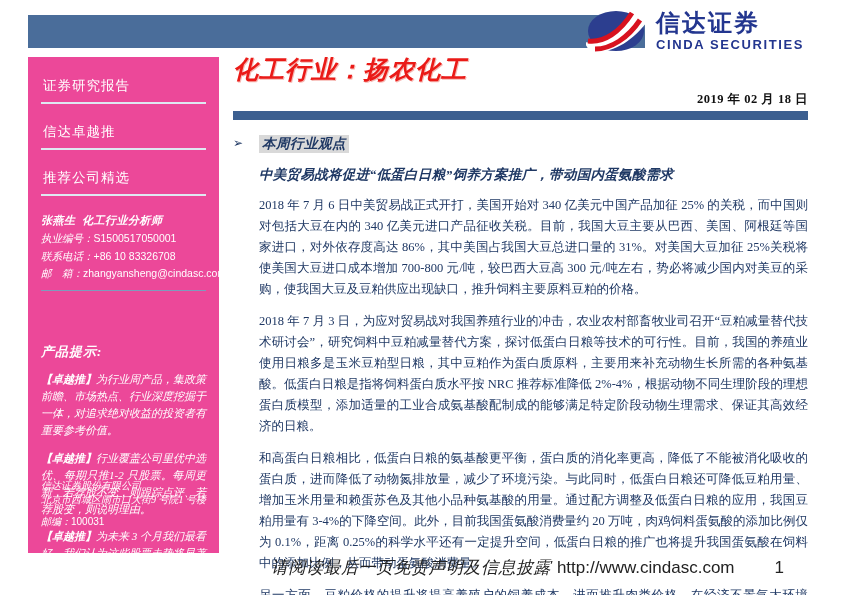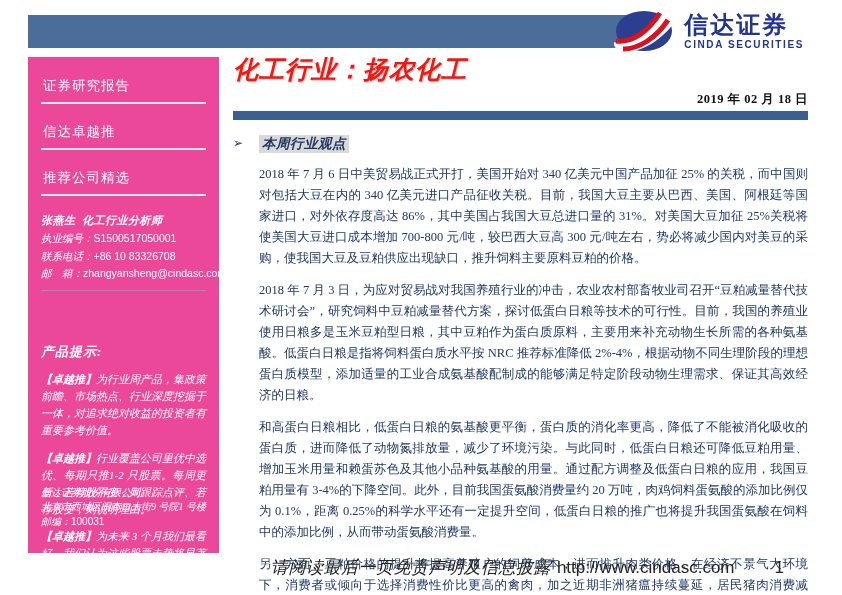--- a/index.html
+++ b/index.html
@@ -8,21 +8,21 @@
   .page { position:relative; width:816px; height:595px; background:#fff; }
 
   
   .topbar { position:absolute; left:28px; top:15px; width:617px; height:33px;
             background:#4a6d9a; }
   .logo { position:absolute; right:12px; top:8px; display:flex; align-items:center; gap:8px; }
   .logo-mark { width:62px; height:46px; }
   .logo-text { display:flex; flex-direction:column; line-height:1; }
   .logo-cn { font-family:"Liberation Sans", sans-serif; font-weight:bold; font-size:24px;
              color:#23368f; letter-spacing:2px; }
-  .logo-en { font-family:"Liberation Sans", sans-serif; font-weight:bold; font-size:10px;
+  .logo-en { font-family:"Liberation Sans", sans-serif; font-weight:bold; font-size:13px;
              color:#23368f; letter-spacing:1.6px; margin-top:3px; }
 
   
   .sidebar { position:absolute; left:28px; top:57px; width:191px; height:496px;
              background:#ec4899; color:#ffffff; padding:18px 13px 0 13px; }
   .side-nav-item { font-size:13.5px; letter-spacing:1px; padding:2px 2px 7px 2px;
                    border-bottom:2px solid #dfe8f2; margin-bottom:17px; }
   .analyst { margin-top:2px; font-size:10.5px; line-height:1.42; }
   .analyst-name { font-style:italic; font-weight:bold; font-size:11px; letter-spacing:.5px; }
   .contact-line { margin-top:2px; white-space:nowrap; }
@@ -32,21 +32,21 @@
   .tips-heading { font-style:italic; font-weight:bold; font-size:13px; margin-top:52px;
                   letter-spacing:1px; }
   .tip { font-style:italic; font-size:11px; line-height:1.55; margin-top:10px;
          text-align:justify; }
   .tip b { font-weight:bold; }
   .company { position:absolute; left:13px; right:13px; bottom:24px; font-size:10px;
              line-height:1.45; }
   .company-cn { font-style:italic; }
   .company-en { font-family:"Liberation Sans", sans-serif; font-size:10.5px; letter-spacing:.5px; }
   .company-addr { font-style:italic; }
-  .company-post { margin-top:0; font-style:italic; }
+  .company-post { margin-top:7px; font-style:italic; }
   .company-post .num { font-family:"Liberation Sans", sans-serif; font-style:normal; }
 
   
   .main { position:absolute; left:233px; top:53px; width:575px; }
   .report-title { color:#ea1a17; font-weight:bold; font-style:italic; font-size:25px;
                   letter-spacing:1px; text-shadow:1px 1px 0 #f6b9b4; }
   .date-line { text-align:right; font-weight:bold; font-size:12.5px; color:#111;
                margin-top:5px; letter-spacing:.5px; }
   .blue-rule { height:9px; background:#3c5f90; margin-top:3px; }
 
@@ -126,20 +126,21 @@
     <div class="report-title">化工行业：扬农化工</div>
     <div class="date-line">2019 年 02 月 18 日</div>
     <div class="blue-rule"></div>
 
     <div class="section-row">
       <span class="bullet">➢</span>
       <span class="section-heading">本周行业观点</span>
     </div>
 
     <div class="content-col">
+      <div class="subtitle">中美贸易战将促进“低蛋白日粮”饲养方案推广，带动国内蛋氨酸需求</div>
       <p class="para">2018 年 7 月 6 日中美贸易战正式开打，美国开始对 340 亿美元中国产品加征 25% 的关税，而中国则对包括大豆在内的 340 亿美元进口产品征收关税。目前，我国大豆主要从巴西、美国、阿根廷等国家进口，对外依存度高达 86%，其中美国占我国大豆总进口量的 31%。对美国大豆加征 25%关税将使美国大豆进口成本增加 700-800 元/吨，较巴西大豆高 300 元/吨左右，势必将减少国内对美豆的采购，使我国大豆及豆粕供应出现缺口，推升饲料主要原料豆粕的价格。</p>
       <p class="para">2018 年 7 月 3 日，为应对贸易战对我国养殖行业的冲击，农业农村部畜牧业司召开“豆粕减量替代技术研讨会”，研究饲料中豆粕减量替代方案，探讨低蛋白日粮等技术的可行性。目前，我国的养殖业使用日粮多是玉米豆粕型日粮，其中豆粕作为蛋白质原料，主要用来补充动物生长所需的各种氨基酸。低蛋白日粮是指将饲料蛋白质水平按 NRC 推荐标准降低 2%-4%，根据动物不同生理阶段的理想蛋白质模型，添加适量的工业合成氨基酸配制成的能够满足特定阶段动物生理需求、保证其高效经济的日粮。</p>
       <p class="para">和高蛋白日粮相比，低蛋白日粮的氨基酸更平衡，蛋白质的消化率更高，降低了不能被消化吸收的蛋白质，进而降低了动物氮排放量，减少了环境污染。与此同时，低蛋白日粮还可降低豆粕用量、增加玉米用量和赖蛋苏色及其他小品种氨基酸的用量。通过配方调整及低蛋白日粮的应用，我国豆粕用量有 3-4%的下降空间。此外，目前我国蛋氨酸消费量约 20 万吨，肉鸡饲料蛋氨酸的添加比例仅为 0.1%，距离 0.25%的科学水平还有一定提升空间，低蛋白日粮的推广也将提升我国蛋氨酸在饲料中的添加比例，从而带动蛋氨酸消费量。</p>
       <p class="para">另一方面，豆粕价格的提升将提高养殖户的饲养成本，进而推升肉类价格，在经济不景气大环境下，消费者或倾向于选择消费性价比更高的禽肉，加之近期非洲猪瘟持续蔓延，居民猪肉消费减弱，也将带动禽肉消费量，从而增加蛋氨酸的需求。</p>
 
     </div>
 
   </div>
 
   <div class="footer">

